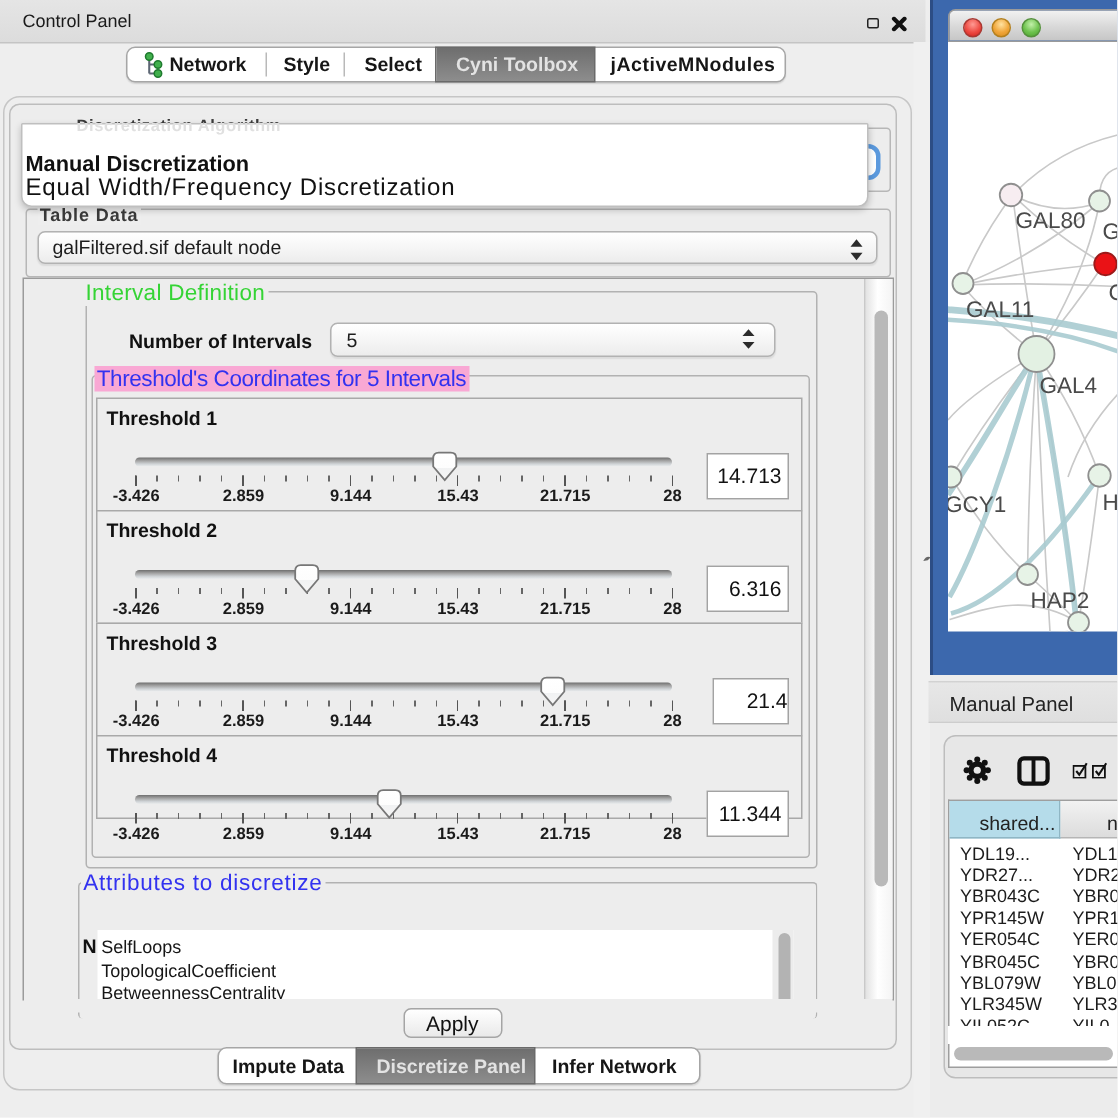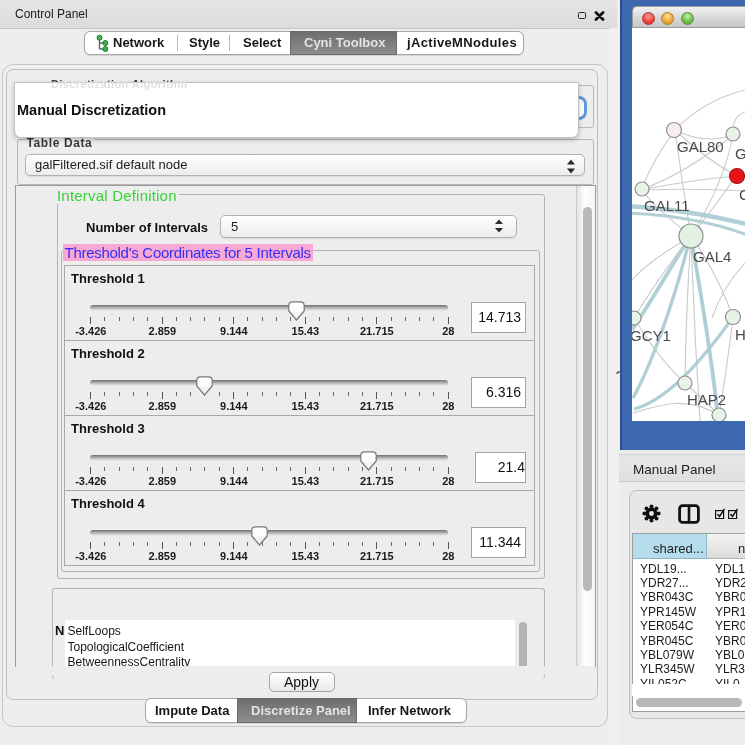--- a/index.html
+++ b/index.html
@@ -153,21 +153,21 @@
             <stop offset="0" stop-color="#ffffff"></stop>
             <stop offset="0.55" stop-color="#fdfdfd"></stop>
             <stop offset="0.56" stop-color="#f1f2f3"></stop>
             <stop offset="1" stop-color="#f6f6f6"></stop>
           </linearGradient>
         </defs>
       <path d="M1.8,11 L1.8,5.5 Q1.8,1.8 5.5,1.8 L13.5,1.8 Q17.2,1.8 17.2,5.5 L17.2,11 L9.5,20 Z" fill="url(#thg2)" stroke="#777" stroke-width="1.2"></path>
     </svg>
     <div class="vbox" style="left:410px;top:36px;width:49px;height:29px;line-height:29px;padding-right:0;">21.4</div>
   </div>
-  <div class="tpanel" style="left:64px;top:490px;width:471px;height:76px;box-sizing:border-box;">
+  <div class="tpanel" style="left:64px;top:490px;width:471px;height:56px;box-sizing:border-box;">
     <div class="ptitle">Threshold 4</div>
     <div class="track" style="left:25px;top:39px;width:358px;"></div>
     <div class="ticks-min" style="left:25.3px;top:51px;width:347px;"></div>
     <div class="ticks-maj" style="left:25.3px;top:51px;width:359px;"></div>
     <div class="slbl" style="left:25.8px;top:59px;">-3.426</div>
     <div class="slbl" style="left:97.3px;top:59px;">2.859</div>
     <div class="slbl" style="left:168.8px;top:59px;">9.144</div>
     <div class="slbl" style="left:240.3px;top:59px;">15.43</div>
     <div class="slbl" style="left:311.8px;top:59px;">21.715</div>
     <div class="slbl" style="left:383.3px;top:59px;">28</div>
@@ -179,20 +179,21 @@
             <stop offset="0.56" stop-color="#f1f2f3"></stop>
             <stop offset="1" stop-color="#f6f6f6"></stop>
           </linearGradient>
         </defs>
       <path d="M1.8,11 L1.8,5.5 Q1.8,1.8 5.5,1.8 L13.5,1.8 Q17.2,1.8 17.2,5.5 L17.2,11 L9.5,20 Z" fill="url(#thg3)" stroke="#777" stroke-width="1.2"></path>
     </svg>
     <div class="vbox" style="left:406px;top:36px;width:49px;height:29px;line-height:29px;padding-right:4px;">11.344</div>
   </div>
 
   <div class="gbox" style="left:52px;top:588px;width:491px;height:90px;border-bottom:none;border-color:#b2b2b2;"></div>
+  <div class="abs" style="left:53.5px;top:580px;font-size:15px;letter-spacing:0.5px;color:#3232f0;background:#ededed;padding:0 2px;">Attributes to discretize</div>
   <div class="abs" style="left:55px;top:623px;font-size:13px;font-weight:bold;letter-spacing:0.35px;color:#111;">Numerical Attributes</div>
   <div class="abs" style="left:65px;top:620px;width:464px;height:46px;background:#ffffff;"></div>
   <div class="arow" style="left:67.5px;top:624px;">SelfLoops</div>
   <div class="arow" style="left:67.5px;top:639.5px;">TopologicalCoefficient</div>
   <div class="arow" style="left:67.5px;top:655px;">BetweennessCentrality</div>
   <div class="abs" style="left:515px;top:620px;width:14px;height:46px;background:#ececec;"></div>
   <div class="abs" style="left:518.5px;top:622px;width:8px;height:44px;background:#b3b3b3;border-radius:5px 5px 0 0;"></div>
 
   <div class="abs" style="left:16px;top:666px;width:579px;height:9px;background:#ededed;"></div>
 
@@ -330,14 +331,15 @@
   <div class="row" style="left:715px;top:647.9px;">YBL0</div>
   <div class="row" style="left:715px;top:662.3px;">YLR3</div>
   <div class="row" style="left:715px;top:676.7px;">YIL0</div>
   <div class="abs" style="left:632px;top:684px;width:113px;height:12px;background:#ffffff;"></div>
   <div class="abs" style="left:636px;top:698px;width:106px;height:9px;background:#b9b9b9;border-radius:5px;"></div>
 
   <div class="abs" style="left:14px;top:82px;width:563px;height:54px;background:#ffffff;border:1px solid #bfbfbf;border-radius:1px 1px 7px 7px;box-shadow:0 2px 5px rgba(0,0,0,0.22);"></div>
   <div class="abs" style="left:51px;top:77.5px;font-size:11px;font-weight:bold;letter-spacing:0.4px;color:#e0e0e0;">Discretization Algorithm</div>
   <div class="abs" style="left:51px;top:77.5px;height:4.5px;overflow:hidden;font-size:11px;font-weight:bold;letter-spacing:0.4px;color:#3a3a3a;">Discretization Algorithm</div>
   <div class="abs" style="left:17px;top:102px;font-size:14.5px;font-weight:bold;color:#111;">Manual Discretization</div>
+  <div class="abs" style="left:17px;top:116.5px;font-size:16px;letter-spacing:0.55px;color:#111;">Equal Width/Frequency Discretization</div>
 
 </div>
 
 </body></html>

